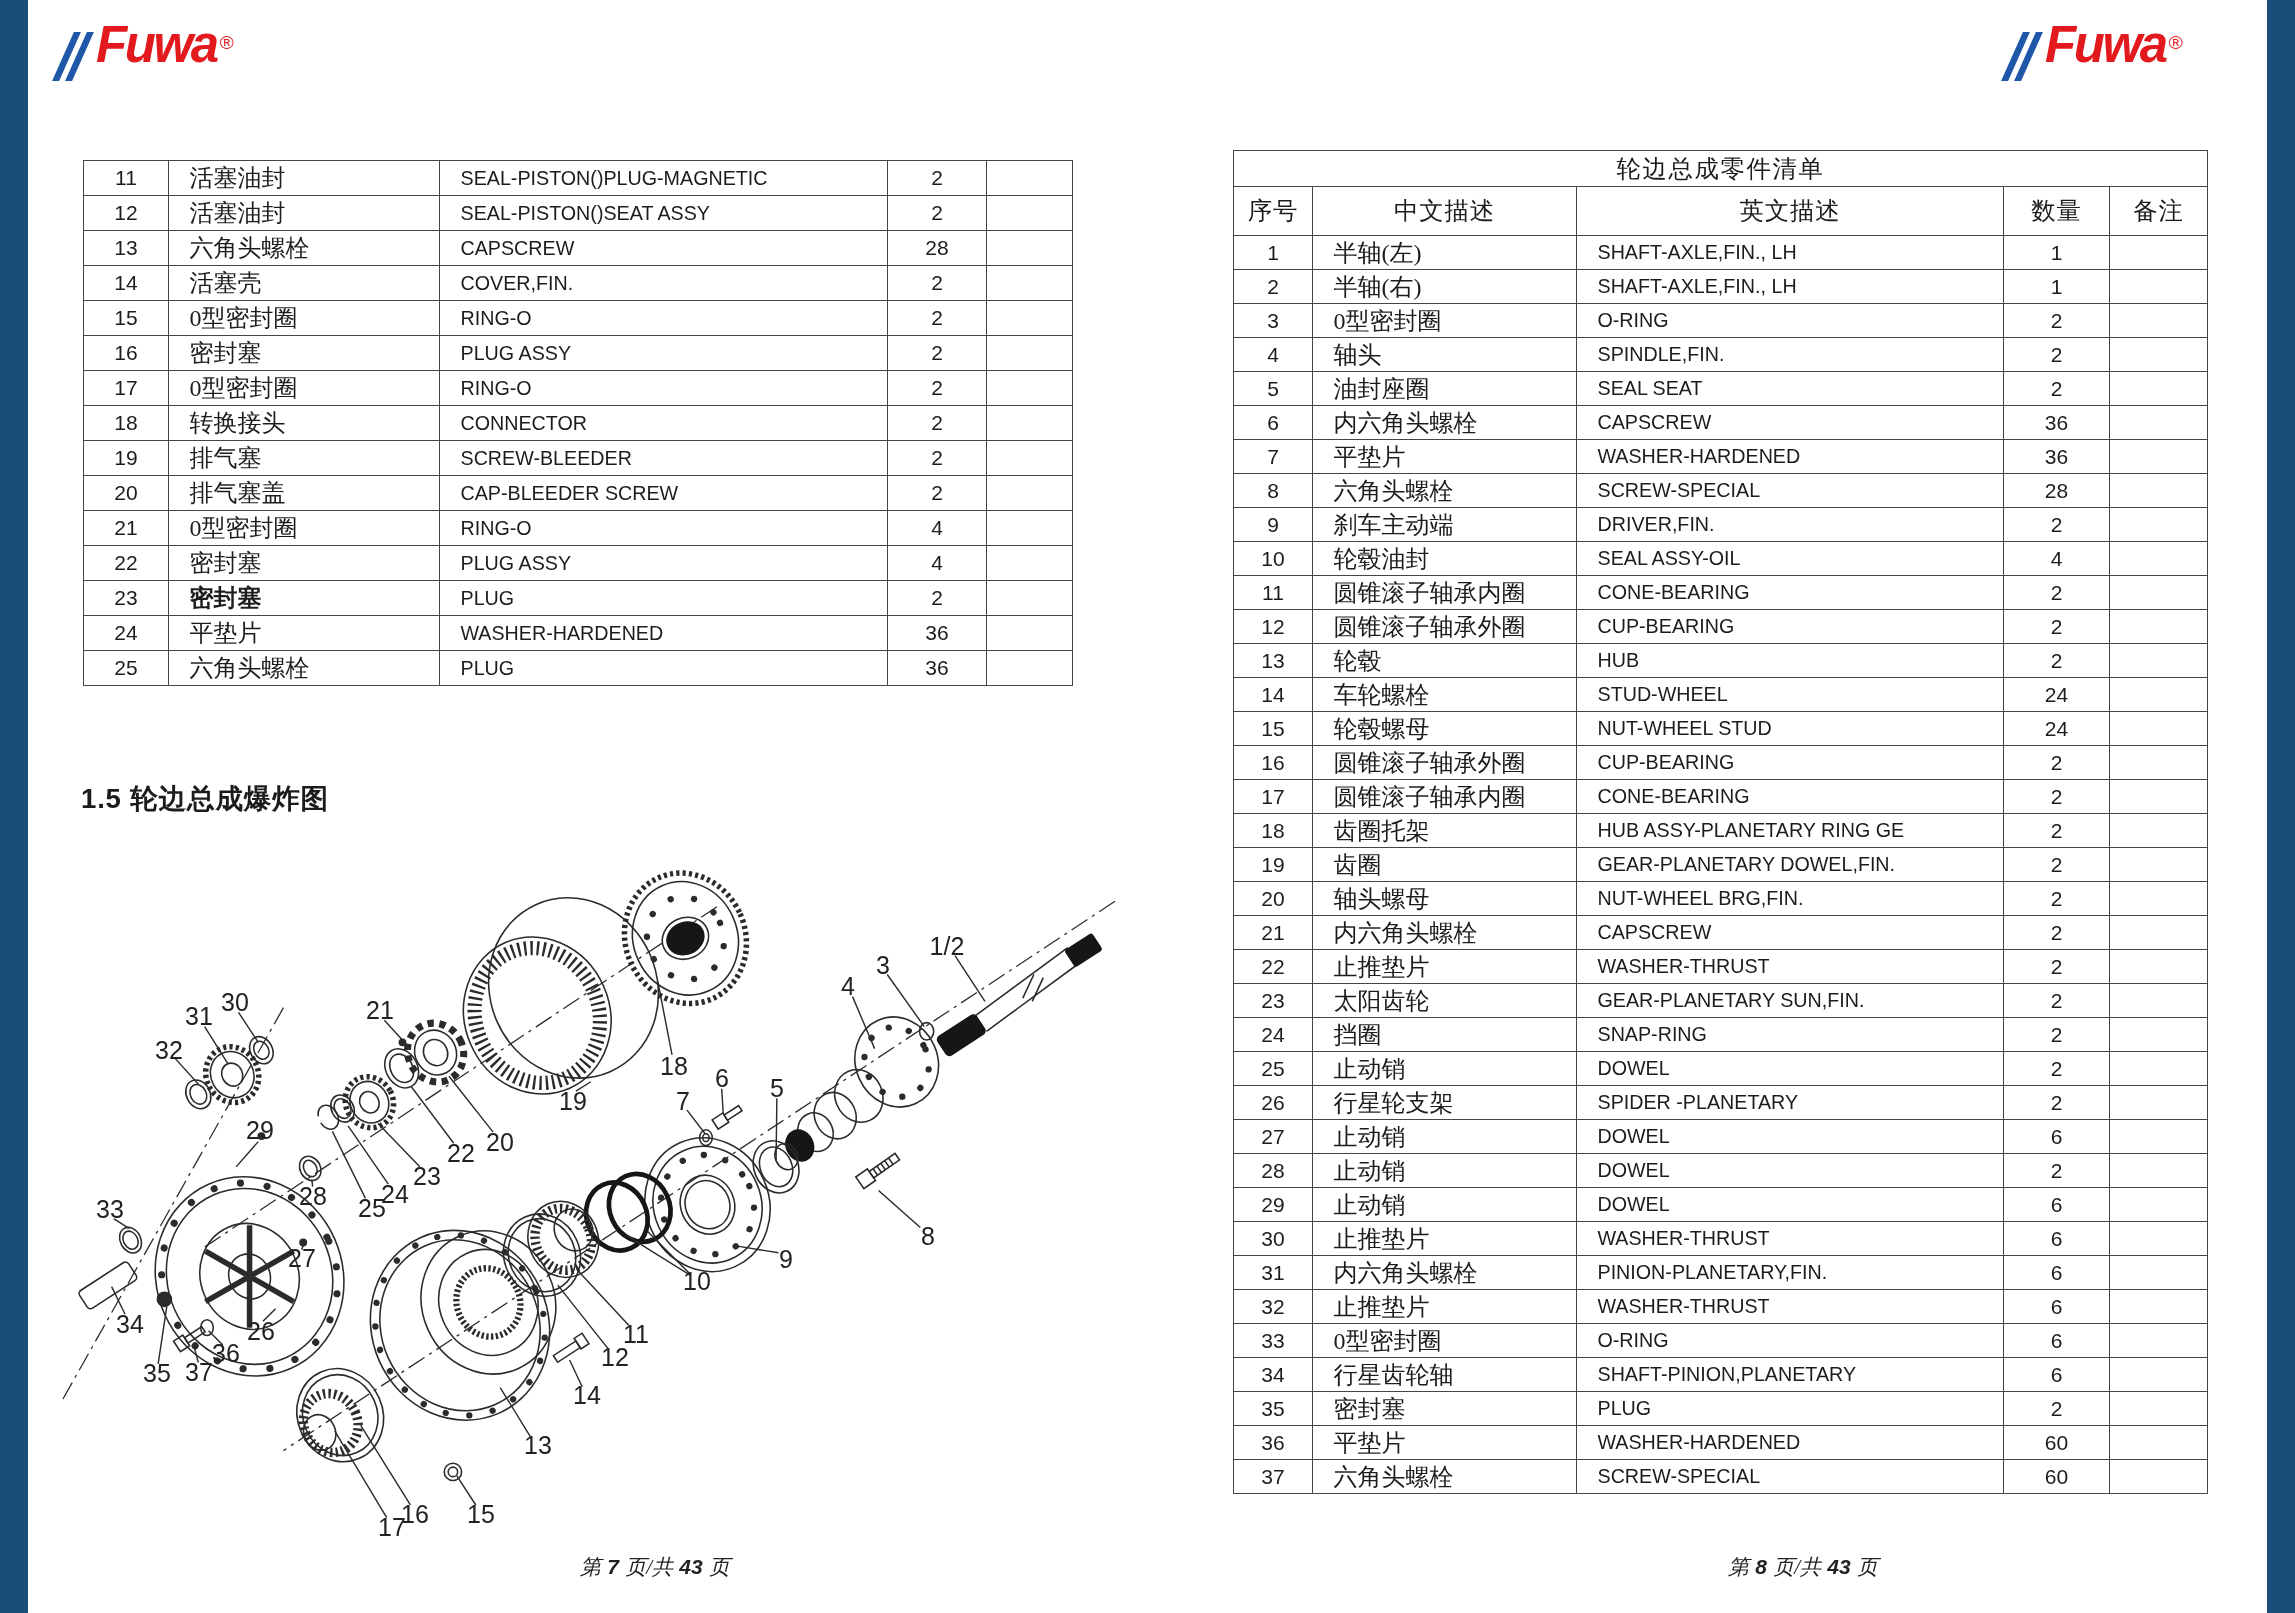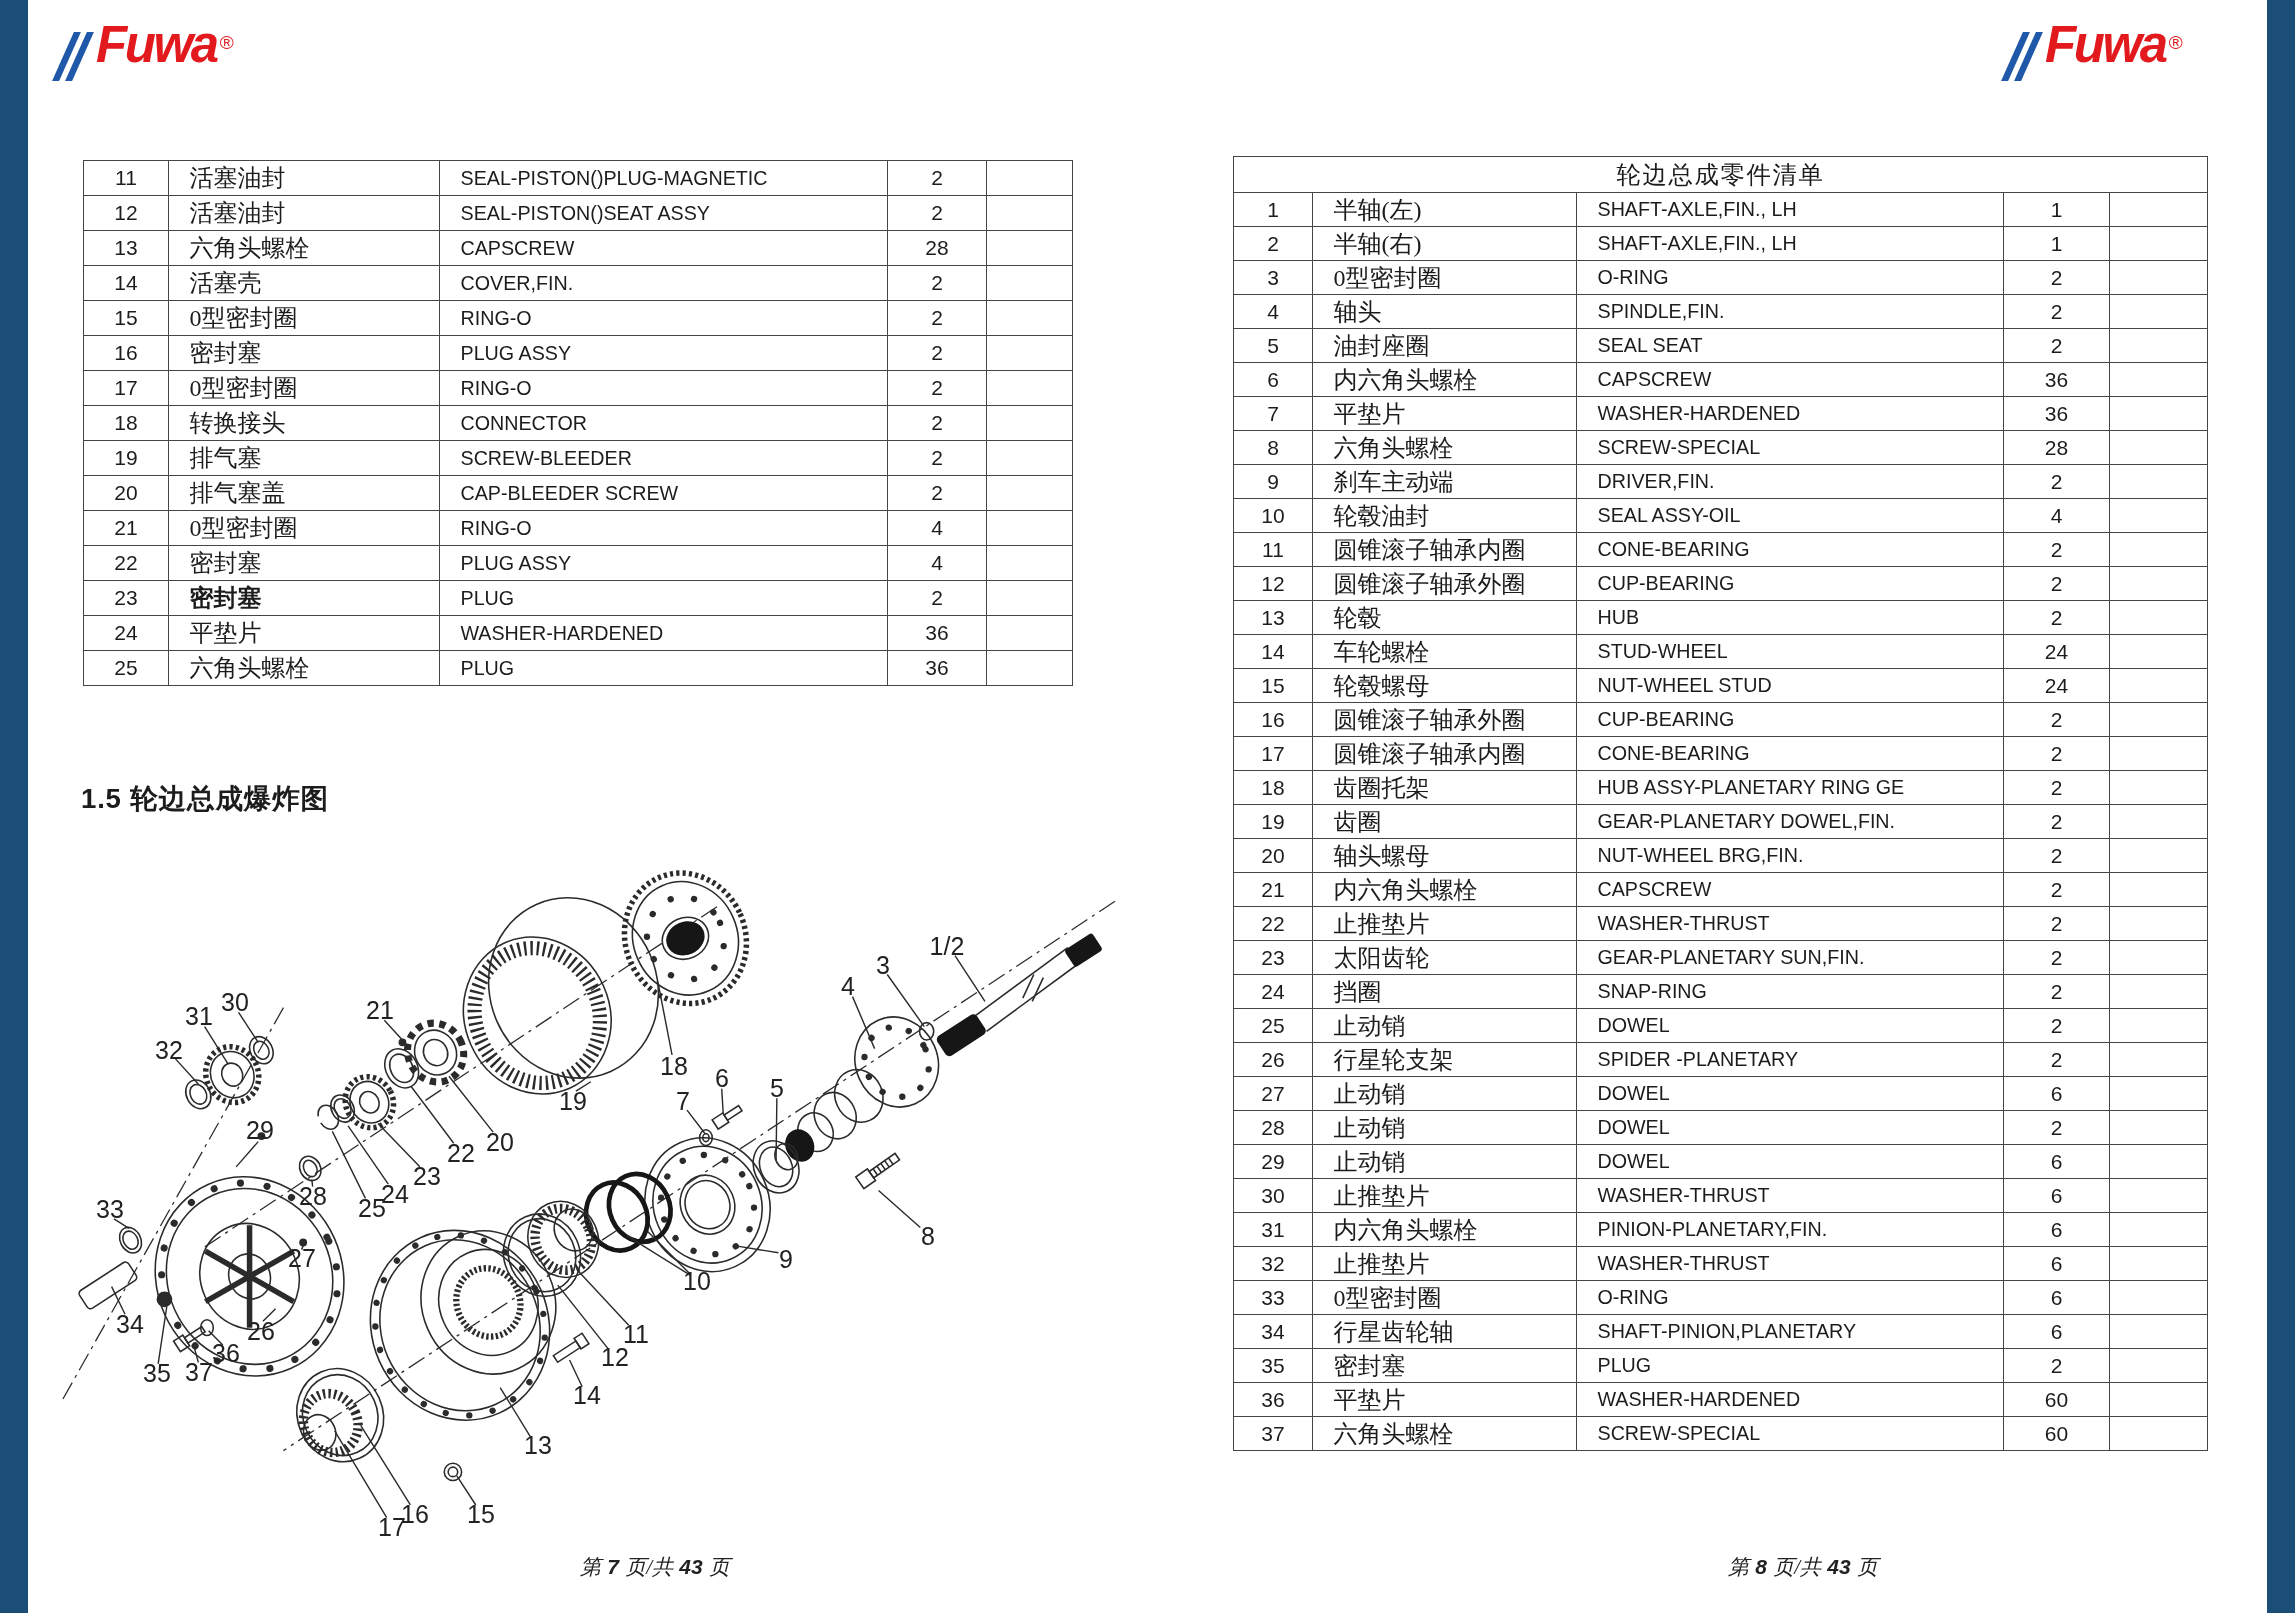--- a/index.html
+++ b/index.html
@@ -18,21 +18,21 @@
   .logo .word{font-style:italic;font-weight:bold;font-size:51px;line-height:68px;letter-spacing:-2.4px;}
   .logo .reg{font-size:19px;margin-top:20.5px;margin-left:3.2px;}
 
   
   table.parts-table{position:absolute;border-collapse:collapse;table-layout:fixed;background:#fff;}
   table.parts-table td, table.parts-table th{
     border:1.6px solid #454545;overflow:hidden;white-space:nowrap;padding:0;
   }
   #left-table{left:83px;top:160px;width:989px;}
   #left-table tr{height:35px;}
-  #right-table{left:1233px;top:156px;width:973px;}
+  #right-table{left:1233px;top:150px;width:973px;}
   #right-table tr.data-row{height:34px;}
   #right-table tr.title-row{height:36px;}
   #right-table tr.header-row{height:49px;}
   .c-no{text-align:center;font-size:21px;}
   .c-zh{font-family:"Liberation Serif",serif;font-size:24px;padding-left:20.5px !important;}
   .c-en{font-size:19.7px;padding-left:20.5px !important;}
   .c-qty{text-align:center;font-size:21px;}
   .c-rem{font-size:19.7px;}
   .bold{font-weight:bold;}
   .table-title{
@@ -457,20 +457,27 @@
     <col style="width:79px">
       <col style="width:264px">
       <col style="width:427px">
       <col style="width:106px">
       <col style="width:98px">
   </colgroup>
   <tbody>
     <tr class="title-row">
       <td colspan="5" class="table-title">轮边总成零件清单</td>
     </tr>
+    <tr class="header-row">
+      <th>序号</th>
+      <th>中文描述</th>
+      <th>英文描述</th>
+      <th>数量</th>
+      <th>备注</th>
+    </tr>
   </tbody>
   <tbody>
 
       <tr class="data-row">
         <td class="c-no">1</td>
         <td class="c-zh">半轴(左)</td>
         <td class="c-en">SHAFT-AXLE,FIN., LH</td>
         <td class="c-qty">1</td>
         <td class="c-rem"></td>
       </tr>

